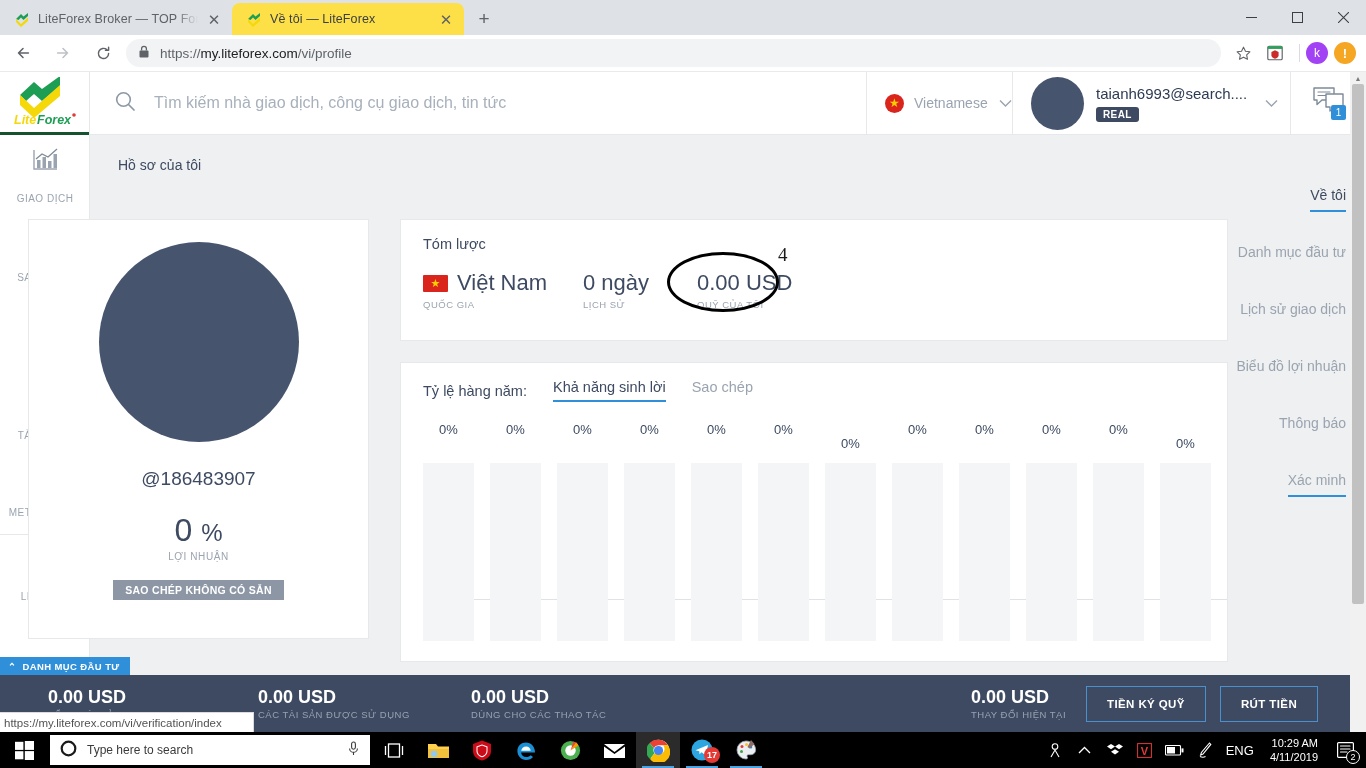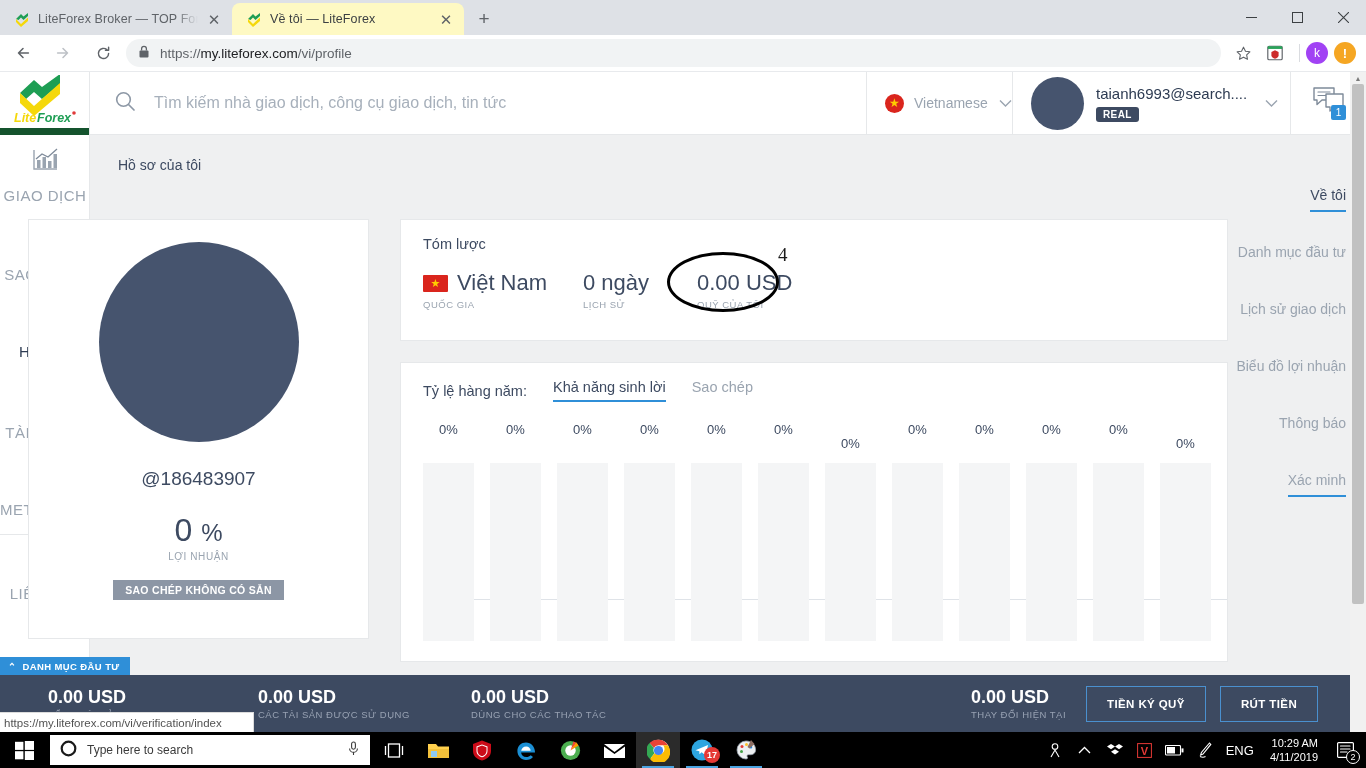--- a/index.html
+++ b/index.html
@@ -19,21 +19,21 @@
   }
   .tab {
     position: relative; height: 32px; width: 232px;
     display: flex; align-items: center; gap: 8px;
     padding: 0 10px 0 14px;
     border-radius: 8px 8px 0 0;
     font-size: 12px; color: #3c4043;
     cursor: default;
   }
   .tab.inactive { background: #dee1e6; color: #5f6368; }
-  .tab.active { background: #fef9c3; }
+  .tab.active { background: #fde047; }
   .tab-favicon { width: 16px; height: 16px; flex: none; position: relative; }
   .tab-title {
     flex: 1; overflow: hidden; white-space: nowrap;
     font-size: 12.5px; letter-spacing: 0.1px;
   }
   .tab.inactive .tab-title {
     -webkit-mask-image: linear-gradient(to right, #000 86%, transparent 100%);
     mask-image: linear-gradient(to right, #000 86%, transparent 100%);
   }
   .tab-close {
@@ -100,27 +100,27 @@
     background: #eff0f1; overflow: hidden;
   }
 
   
   .sidebar {
     position: absolute; left: 0; top: 0; width: 90px; height: 660px;
     background: #ffffff; border-right: 1px solid #e6e8ea;
   }
   .logo-wrap {
     height: 63px; display: flex; align-items: center; justify-content: center;
-    border-bottom: 7px solid #14532d; position: relative;
+    border-bottom: 3px solid #14532d; position: relative;
   }
   .nav-item {
     width: 90px; padding: 12px 0 10px; text-align: center; cursor: pointer;
   }
   .nav-label {
-    font-size: 15px; letter-spacing: 0.5px; color: #9aa4b0; margin-top: 10px;
+    font-size: 10px; letter-spacing: 0.5px; color: #9aa4b0; margin-top: 16px;
   }
   .nav-item.active .nav-label { color: #2d3b52; }
   .nav-divider { height: 1px; background: #e6e8ea; margin: 6px 0 0; }
 
   
   .topbar {
     position: absolute; left: 90px; top: 0; width: 1276px; height: 63px;
     background: #ffffff; border-bottom: 1px solid #e6e8ea;
     display: flex; align-items: stretch;
   }

